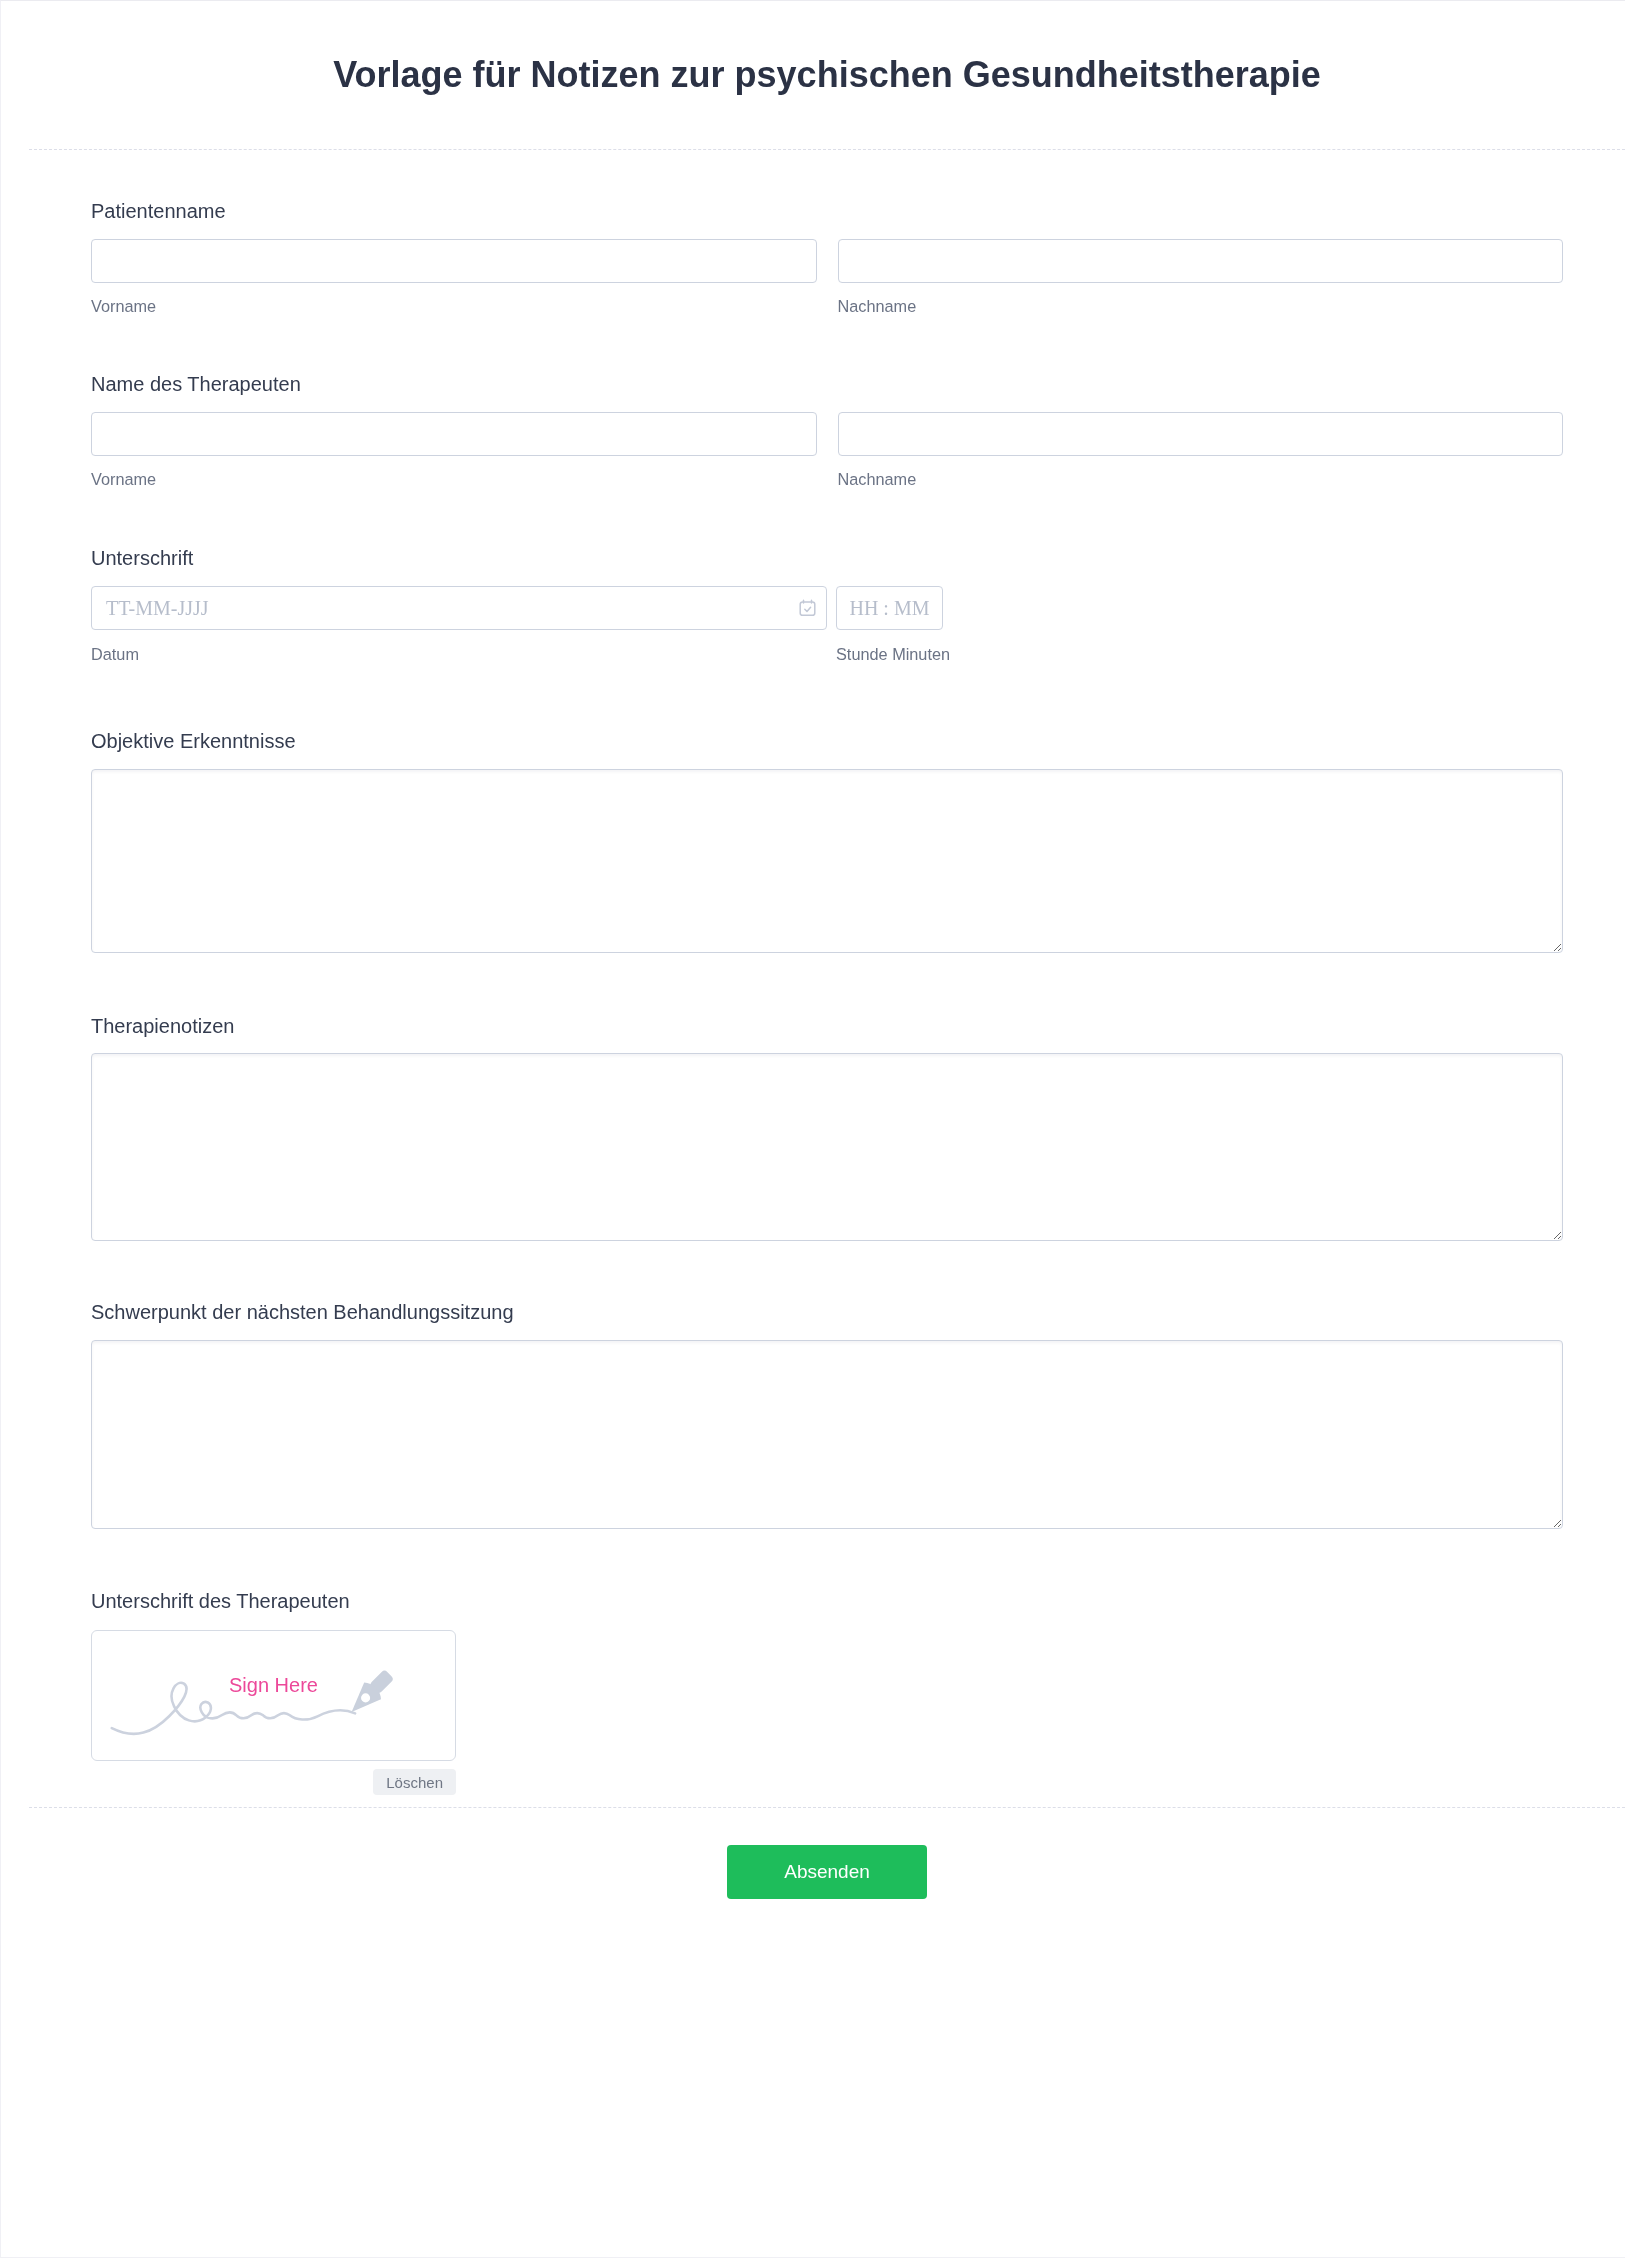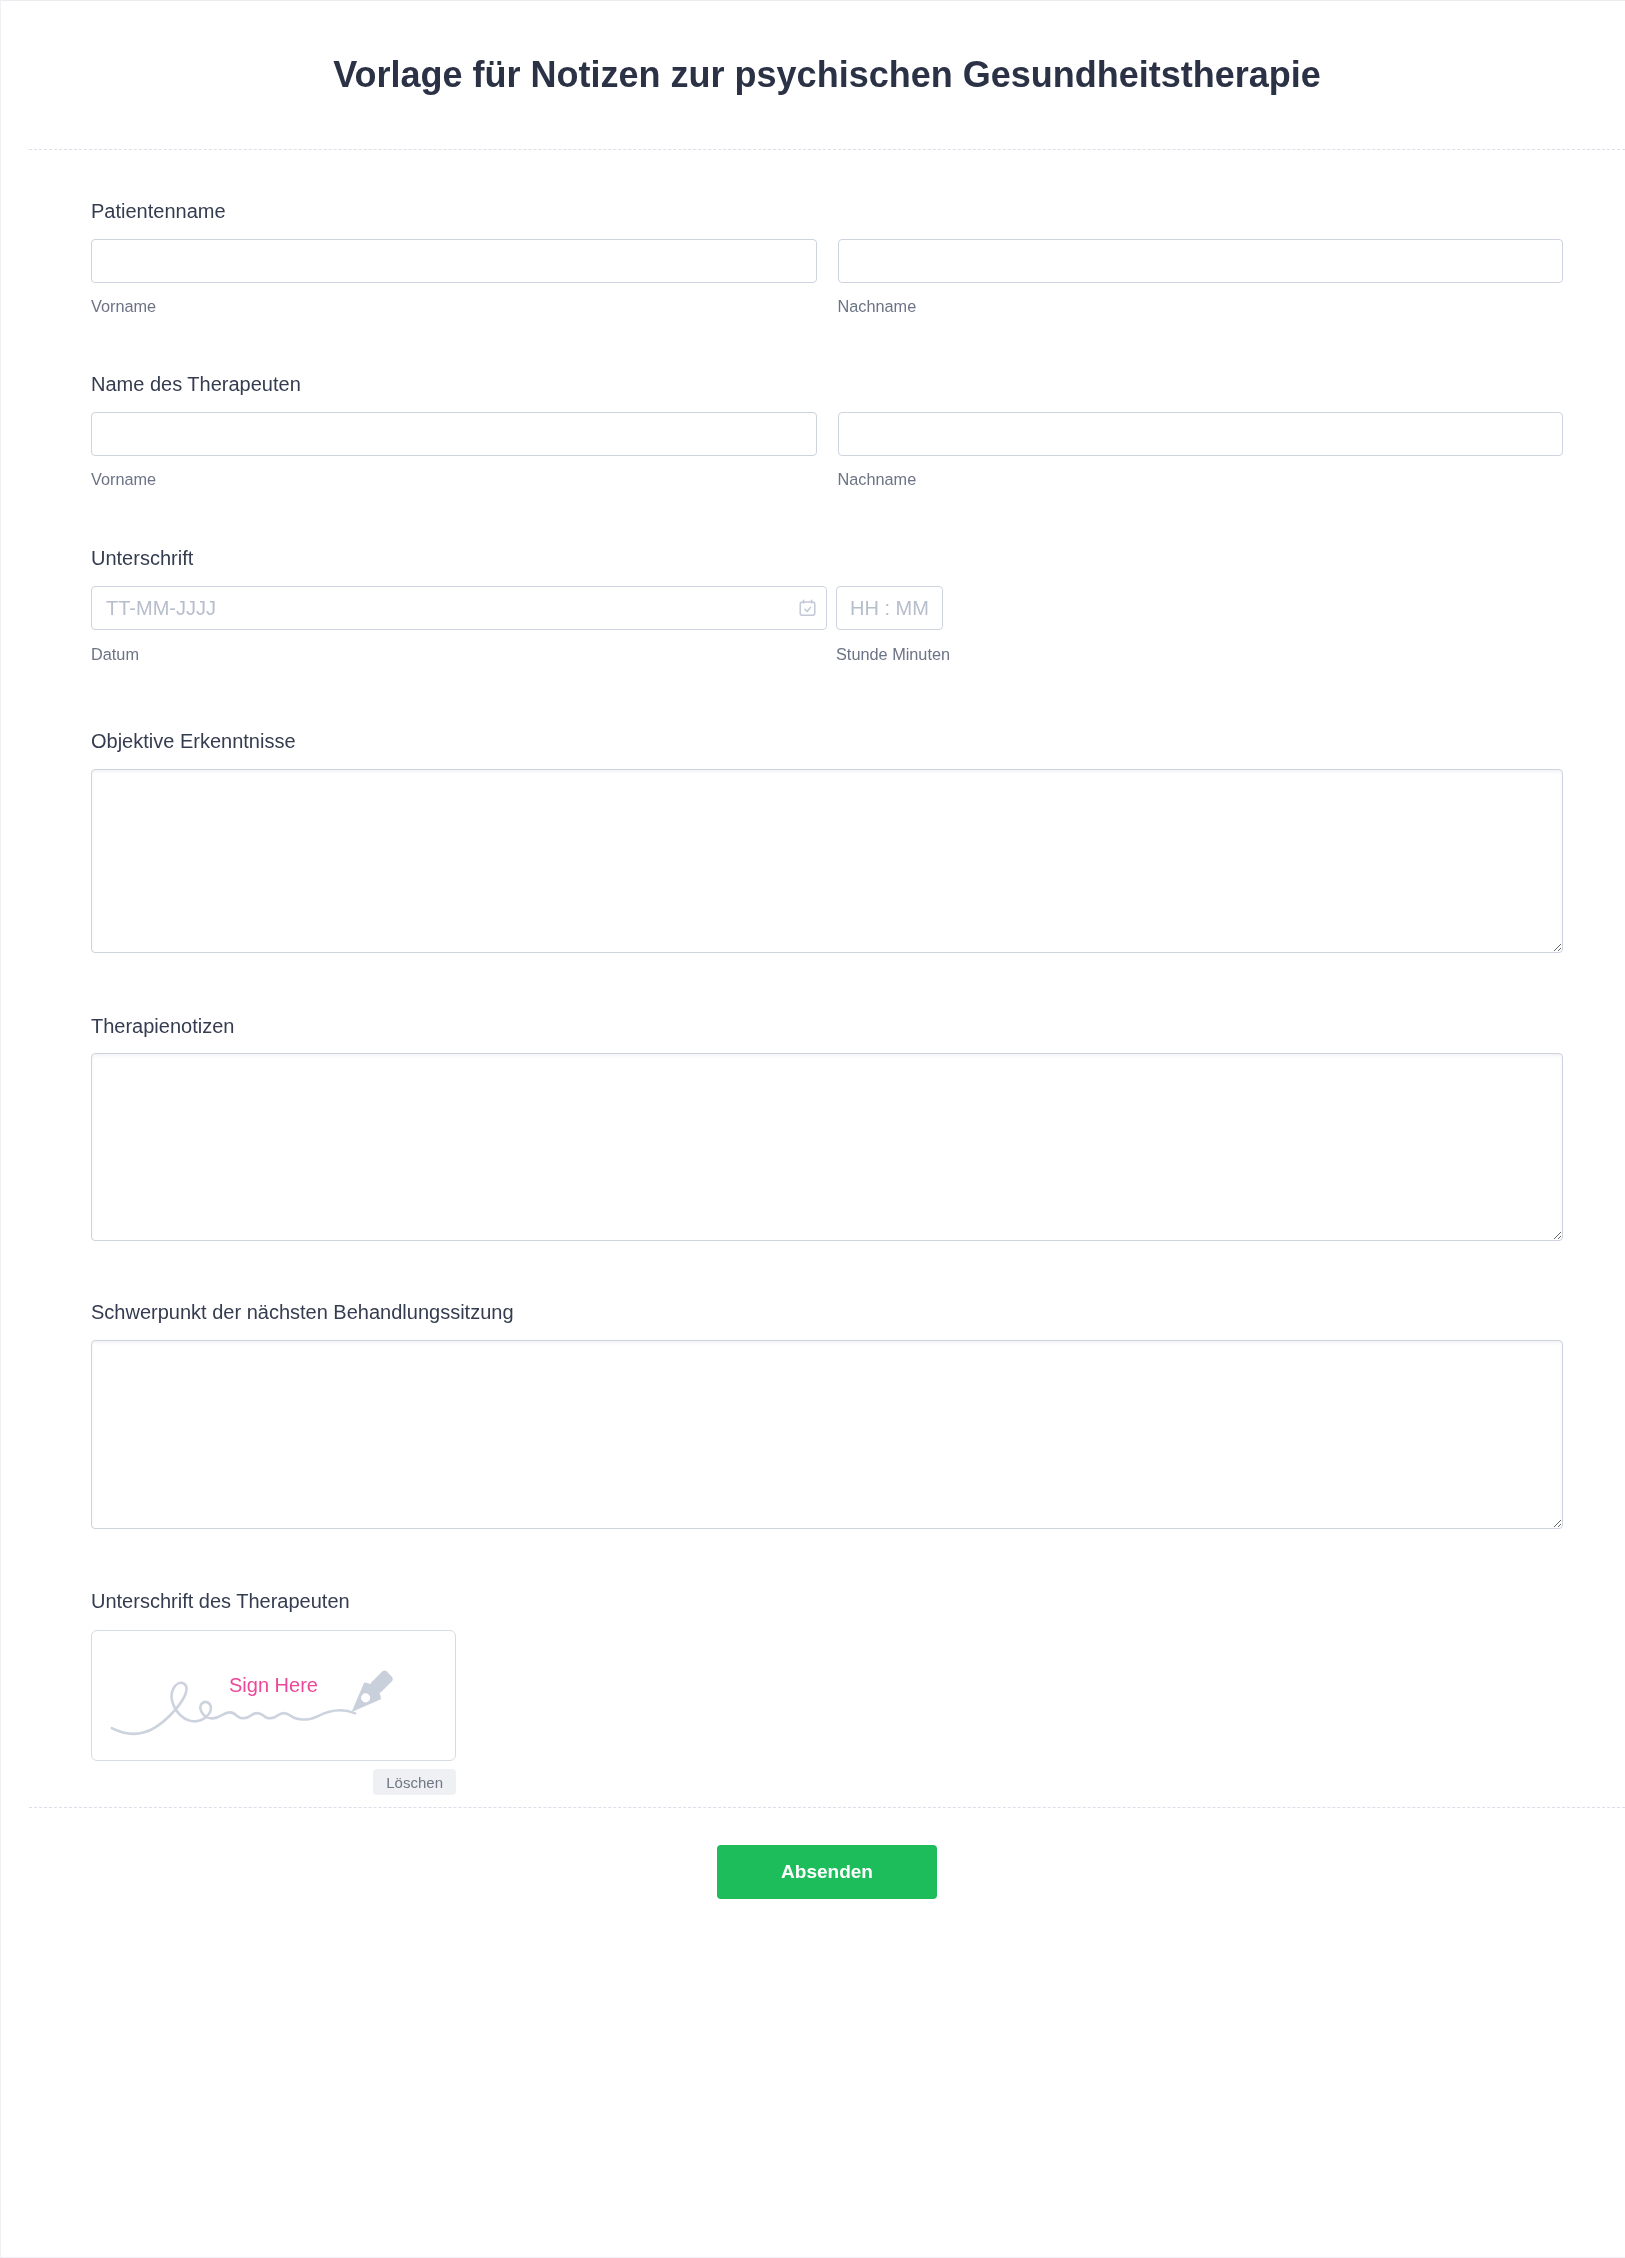--- a/index.html
+++ b/index.html
@@ -27,21 +27,21 @@
     font-size:20px; line-height:24px; color:#343c4f; font-weight:500;
   }
   .sublabel {
     font-size:16.3px; line-height:20px; color:#6b7385; font-weight:400;
   }
   .row { display:flex; gap:21px; margin-top:16px; }
   .col { flex:1; min-width:0; }
   .text-input {
     width:100%; height:44px;
     border:1px solid #cdd3df; border-radius:4px; background:#fff;
-    font-family:Liberation Sans, sans-serif; font-size:20px; color:#343c4f; padding:0 14px;
+    font-family:Liberation Serif, serif; font-size:20px; color:#343c4f; padding:0 14px;
     outline:none; display:block;
   }
   .text-input::placeholder { color:#b6bdcb; opacity:1; }
   .col .sublabel { margin-top:13px; }
 
   
   .date-row { display:flex; margin-top:16px; gap:9px; }
   .date-col { width:736px; flex:none; }
   .time-col { width:107px; flex:none; }
   .date-wrap { position:relative; }
@@ -87,23 +87,23 @@
   .sig-art { position:absolute; left:0; top:0; width:365px; height:131px; display:block; }
   .clear-btn {
     float:right; margin-top:8px; height:26px; padding:0 13px;
     background:#eef0f3; border:none; border-radius:4px;
     font-family:inherit; font-size:15px; color:#6f7684; cursor:pointer;
   }
   
   .footer-divider { border:none; border-top:1px dashed #dcdee8; margin-top:46px; }
   .footer { display:flex; justify-content:center; }
   .submit-btn {
-    margin-top:37px; width:220px; height:54px;
+    margin-top:37px; width:200px; height:54px;
     background:#1ebd5b; border:none; border-radius:4px;
-    color:#ffffff; font-family:inherit; font-size:19px; font-weight:700;
+    color:#ffffff; font-family:inherit; font-size:19px; font-weight:400;
     cursor:pointer;
   }
 </style>
 </head>
 <body>
 
 <div class="page">
 
   <header class="header">
     <h1 class="title">Vorlage für Notizen zur psychischen Gesundheitstherapie</h1>

